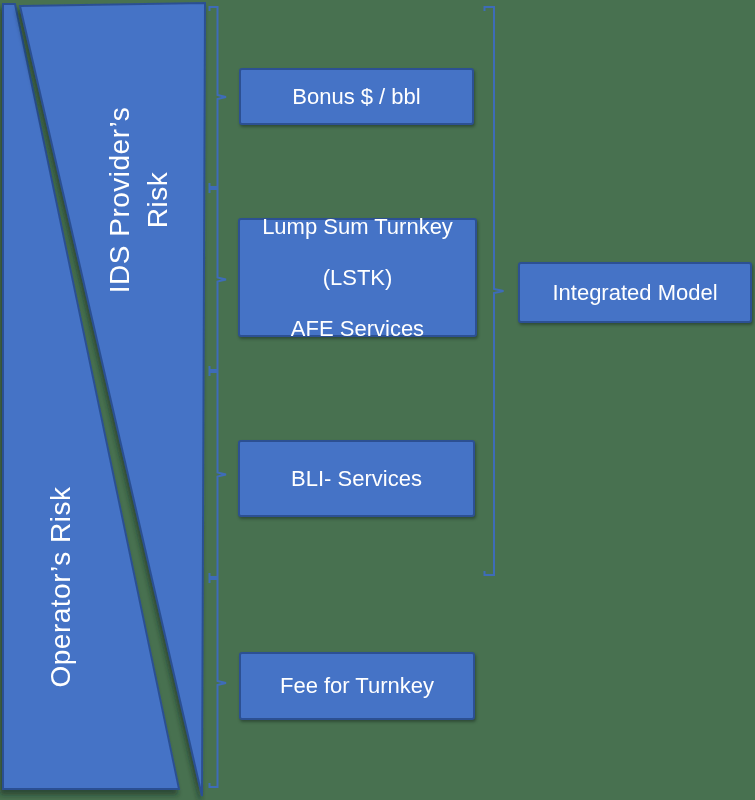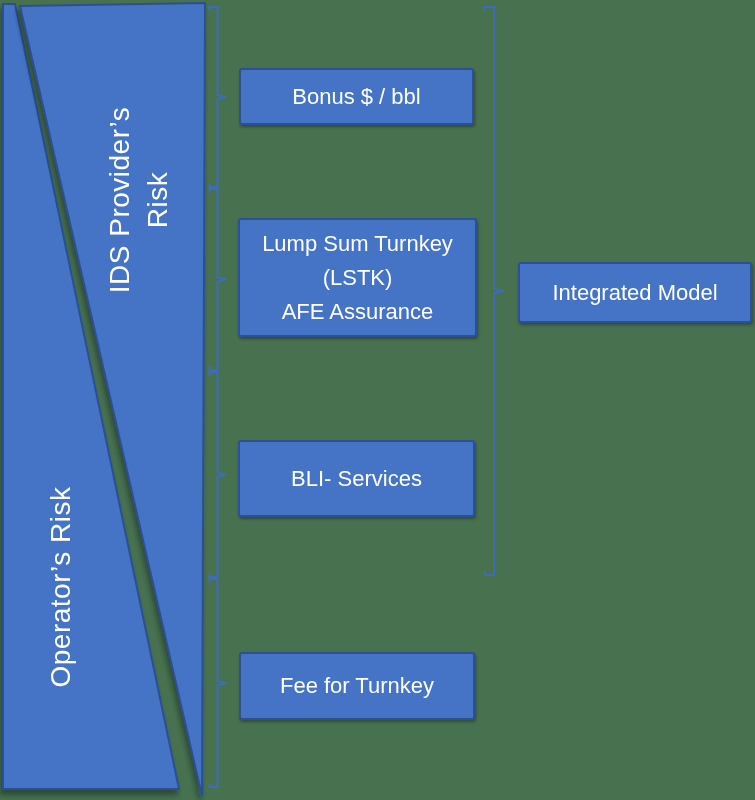--- a/index.html
+++ b/index.html
@@ -38,21 +38,21 @@
     flex-direction:column;
     align-items:center;
     justify-content:center;
     font-size:22px;
     text-align:center;
     box-sizing:border-box;
     box-shadow:1px 2px 3px rgba(18,34,24,0.45);
     line-height:34px;
   }
   .box-bonus{left:239px;top:68px;width:235px;height:57px;}
-  .box-lstk{left:238px;top:218px;width:239px;height:119px;}
+  .box-lstk{left:238px;top:218px;width:239px;height:119px;gap:17px;}
   .box-bli{left:238px;top:440px;width:237px;height:77px;}
   .box-fee{left:239px;top:652px;width:236px;height:68px;}
   .box-integrated{left:518px;top:262px;width:234px;height:61px;}
 </style>
 </head>
 <body>
 
 <div class="canvas">
 
   <svg class="shape-layer" width="755" height="800" viewBox="0 0 755 800">
@@ -83,21 +83,21 @@
 
   <div class="v-label op-label">Operator’s Risk</div>
 
   <div class="model-box box-bonus">
     <span>Bonus $ / bbl</span>
   </div>
 
   <div class="model-box box-lstk">
     <span>Lump Sum Turnkey</span>
     <span>(LSTK)</span>
-    <span>AFE Assurance</span>
+    <span>AFE Services</span>
   </div>
 
   <div class="model-box box-bli">
     <span>BLI- Services</span>
   </div>
 
   <div class="model-box box-fee">
     <span>Fee for Turnkey</span>
   </div>
 

